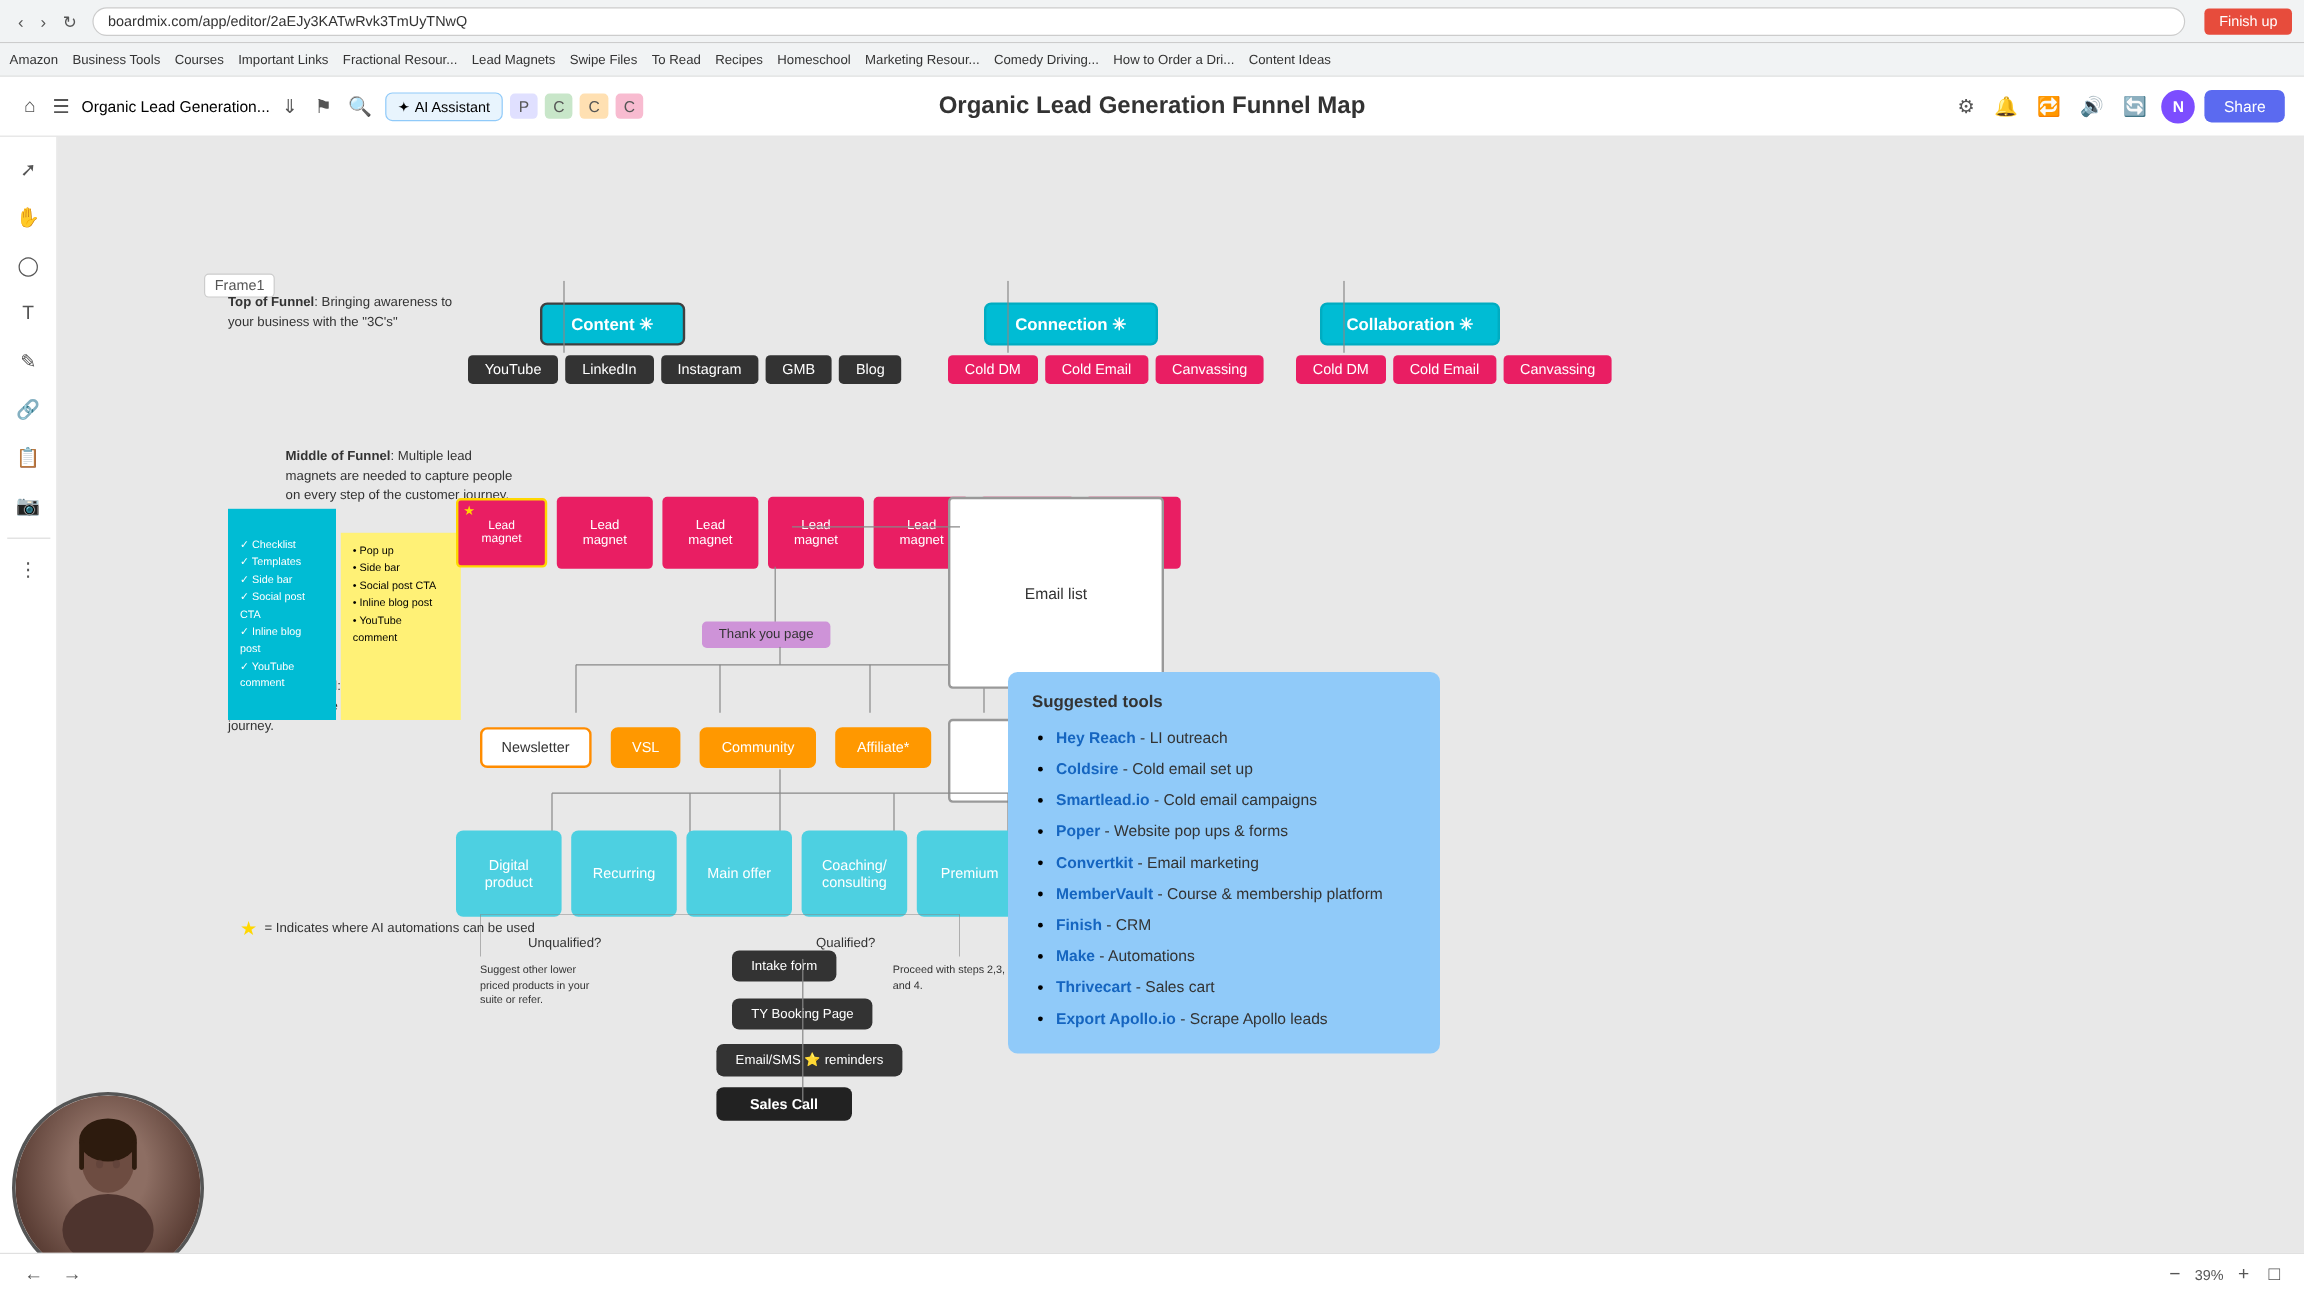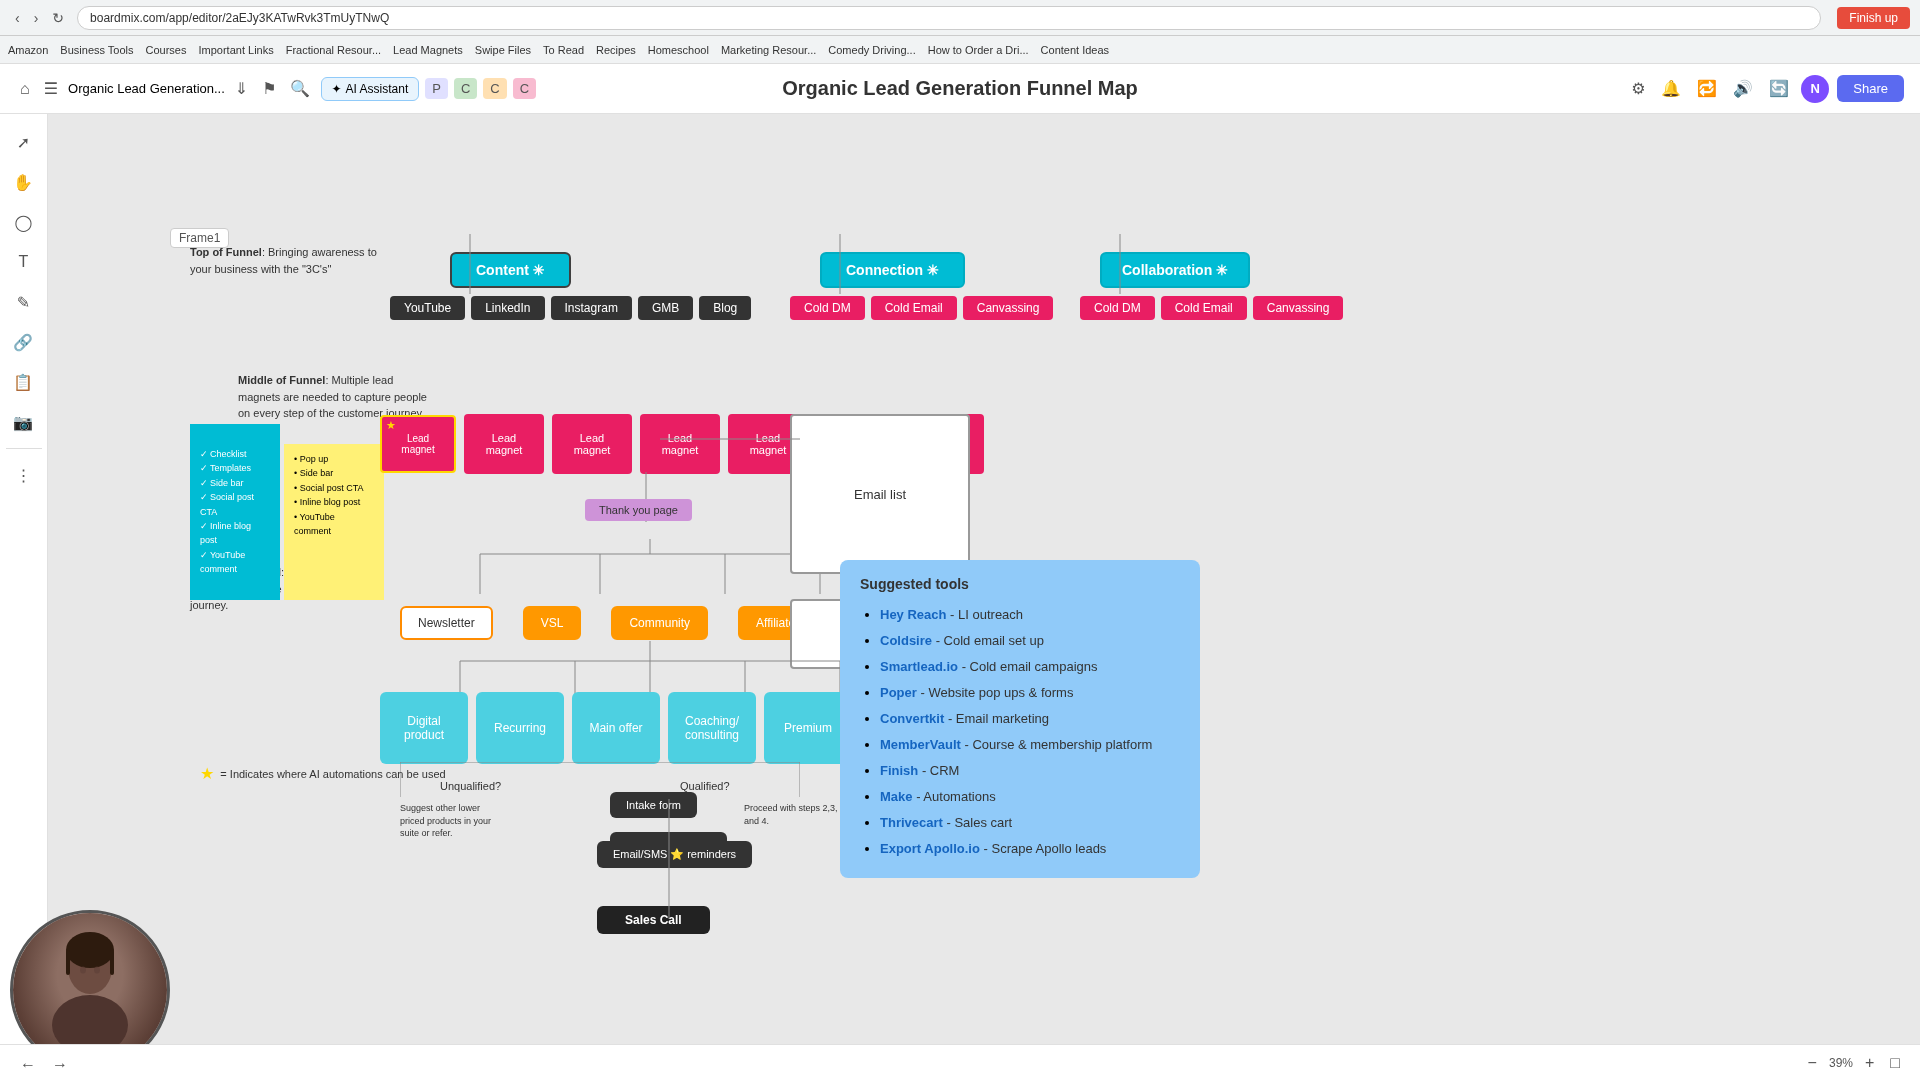--- a/index.html
+++ b/index.html
@@ -404,34 +404,34 @@
       <div class="lead-magnet">Lead magnet</div>
       <div class="lead-magnet">Lead magnet</div>
       <div class="lead-magnet">Lead magnet</div>
       <div class="lead-magnet">Lead magnet</div>
     </div>
 
     <svg style="position:absolute;left:585px;top:328px;width:2px;height:50px;pointer-events:none;">
       <line x1="1" y1="0" x2="1" y2="50" stroke="#888" stroke-width="1"></line>
     </svg>
 
-    <div style="position:absolute;left:525px;top:355px;background:#ce93d8;border-radius:4px;padding:5px 14px;font-size:11px;color:#333;">
+    <div style="position:absolute;left:525px;top:374px;background:#ce93d8;border-radius:4px;padding:5px 14px;font-size:11px;color:#333;">
       <span>Thank you page</span>
     </div>
 
     <svg style="position:absolute;left:340px;top:395px;width:500px;height:70px;pointer-events:none;">
       <line x1="250" y1="0" x2="250" y2="15" stroke="#888" stroke-width="1"></line>
       <line x1="80" y1="15" x2="420" y2="15" stroke="#888" stroke-width="1"></line>
       <line x1="80" y1="15" x2="80" y2="55" stroke="#888" stroke-width="1"></line>
       <line x1="200" y1="15" x2="200" y2="55" stroke="#888" stroke-width="1"></line>
       <line x1="325" y1="15" x2="325" y2="55" stroke="#888" stroke-width="1"></line>
       <line x1="420" y1="15" x2="420" y2="55" stroke="#888" stroke-width="1"></line>
     </svg>
 
-    <div style="position:absolute;left:340px;top:462px;display:flex;gap:30px;">
+    <div style="position:absolute;left:340px;top:462px;display:flex;gap:16px;">
       <button class="email-opt-btn">Newsletter</button>
       <button class="email-opt-btn orange">VSL</button>
       <button class="email-opt-btn orange">Community</button>
       <button class="email-opt-btn orange">Affiliate*</button>
     </div>
 
     <div style="position:absolute;left:730px;top:270px;width:180px;height:160px;border:2px solid #999;border-radius:4px;background:white;display:flex;align-items:center;justify-content:center;font-size:13px;color:#333;">
       <span>Email list</span>
     </div>
 
@@ -475,21 +475,21 @@
     <div style="position:absolute;left:550px;top:648px;background:#333;color:white;border-radius:6px;padding:7px 16px;font-size:11px;">
       <span>Intake form</span>
     </div>
 
     <div style="position:absolute;left:660px;top:658px;font-size:9px;color:#333;width:100px;line-height:1.4;margin-left:24px;">Proceed with steps 2,3, and 4.</div>
 
     <div style="position:absolute;left:550px;top:688px;background:#333;color:white;border-radius:6px;padding:7px 16px;font-size:11px;">
       <span>TY Booking Page</span>
     </div>
 
-    <div style="position:absolute;left:537px;top:697px;background:#333;color:white;border-radius:6px;padding:7px 16px;font-size:11px;display:flex;align-items:center;gap:4px;">
+    <div style="position:absolute;left:537px;top:726px;background:#333;color:white;border-radius:6px;padding:7px 16px;font-size:11px;display:flex;align-items:center;gap:4px;">
       <span>Email/SMS ⭐ reminders</span>
     </div>
 
     <div style="position:absolute;left:537px;top:762px;background:#222;color:white;border-radius:6px;padding:7px 28px;font-size:12px;font-weight:600;">
       <span>Sales Call</span>
     </div>
 
     <svg style="position:absolute;left:608px;top:655px;width:2px;height:120px;pointer-events:none;">
       <line x1="1" y1="0" x2="1" y2="120" stroke="#888" stroke-width="1"></line>
     </svg>

